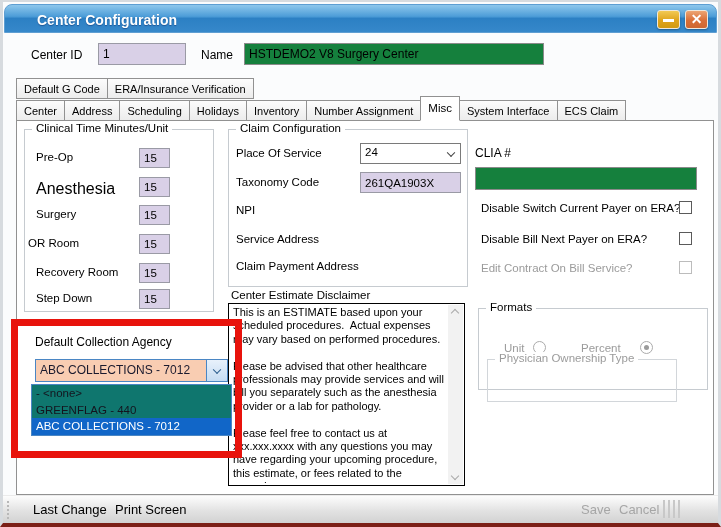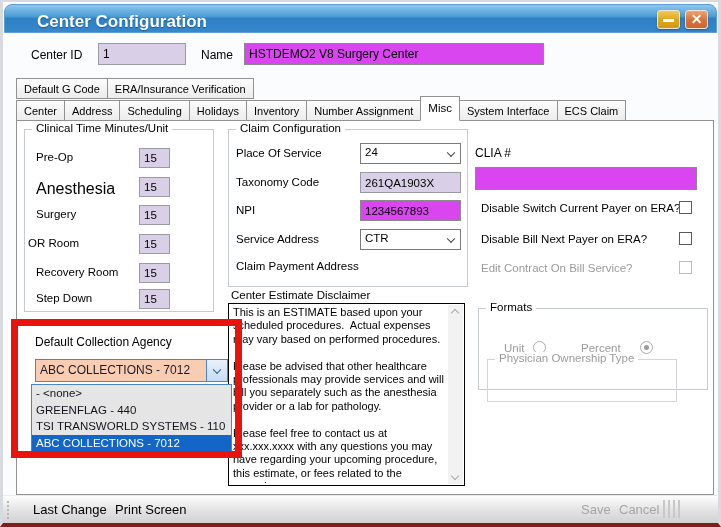--- a/index.html
+++ b/index.html
@@ -12,30 +12,30 @@
     border-top:2px solid #d7dbdf; border-bottom:4px solid #7c1f17;
   }
   
   .titlebar {
     position:absolute; left:1px; right:1px; top:2px; height:29px;
     border-radius:8px 8px 0 0;
     background:linear-gradient(#8ec7ec 0%, #4d9dd8 42%, #2c80c4 50%, #3688ca 100%);
     border:1px solid #5e9ed2;
   }
   .title-text { position:absolute; left:32px; top:7px; color:#fff; font-weight:bold;
-    font-size:17px; text-shadow:0 1px 1px rgba(0,20,80,.4); }
+    font-size:14px; text-shadow:0 1px 1px rgba(0,20,80,.4); }
   .tb-btn { position:absolute; top:5px; width:23px; height:19px; border:1px solid #f0e8dc;
     border-radius:3px; box-shadow:0 1px 2px rgba(0,0,0,.3); }
   .btn-min { right:36px; background:linear-gradient(#f2c954,#dfa41c 55%,#d29a12); }
   .btn-min .bar { position:absolute; left:5px; right:5px; top:8px; height:3px; background:#fff; }
   .btn-close { right:8px; background:linear-gradient(#eda573,#d96f38 55%,#cf6730);
     color:#fff; font-weight:bold; font-size:14px; line-height:17px; text-align:center; }
   
   .label { position:absolute; font-size:12px; white-space:nowrap; }
-  .tb { position:absolute; border:1px solid #8a8a8a; background:#d946ef; font-family:"Liberation Sans",sans-serif;
+  .tb { position:absolute; border:1px solid #8a8a8a; background:#15803d; font-family:"Liberation Sans",sans-serif;
     font-size:12px; padding:2px 4px; }
   .lavender { background:#d9d0e7; border-color:#9a9aa5; }
   
   .tabrow { position:absolute; display:flex; align-items:flex-end; }
   .tab { height:21px; line-height:20px; padding:0 7px; font-size:11px;
     background:linear-gradient(#fcfcfc,#ececec); border:1px solid #919191; margin-right:-1px;
     white-space:nowrap; }
   .tab.selected { background:#fff; height:25px; line-height:23px; border-bottom:1px solid #fff;
     position:relative; z-index:4; font-size:11.5px; }
   .page { position:absolute; left:13px; top:118px; width:698px; height:375px;
@@ -51,21 +51,21 @@
     border-right:1.6px solid #444; border-bottom:1.6px solid #444;
     transform:translateY(-72%) rotate(45deg); }
   
   .combo-open { position:absolute; left:32px; top:357px; width:193px; height:23px;
     border:1px solid #4a86c4; background:#f9cdb2; z-index:10; }
   .combo-open .text { position:absolute; left:4px; top:3px; font-size:12px; color:#1a1a2e; }
   .combo-open .dropbtn { position:absolute; right:0; top:0; bottom:0; width:21px;
     background:linear-gradient(#e8f1fb,#c6dcf2); border-left:1px solid #4a86c4; }
   .combo-open .dropbtn .chev { border-color:#2c5f8f; right:7px; }
   .droplist { position:absolute; left:28px; top:382px; width:201px; z-index:10;
-    background:#e5e5e5; border:1px solid #4a86c4; }
+    background:#0f766e; border:1px solid #4a86c4; }
   .droplist .item { height:16.5px; line-height:16.5px; padding-left:4px; font-size:11.5px;
     color:#14141e; white-space:nowrap; overflow:hidden; }
   .droplist .item.selected { background:#1166c8; color:#fff; }
   
   .cb { position:absolute; width:13px; height:13px; border:1px solid #5a5a5a; background:#fff; }
   .cb.disabled { border-color:#bcbcbc; }
   .radio { position:absolute; width:13px; height:13px; border:1px solid #ababab;
     border-radius:50%; background:#fff; }
   .radio.sel::after { content:""; display:block; width:5px; height:5px; border-radius:50%;
     background:#9b9b9b; margin:3px; }
@@ -149,41 +149,36 @@
   <span class="label" style="left:32px; top:333px; z-index:10;">Default Collection Agency</span>
   <div class="combo-open">
     <span class="text">ABC COLLECTIONS - 7012</span>
     <div class="dropbtn">
         <span class="chev"></span>
       </div>
   </div>
   <div class="droplist">
     <div class="item">- &lt;none&gt;</div>
     <div class="item">GREENFLAG - 440</div>
-    <div class="item">TSI TRANSWORLD SYSTEMS - 110</div>
     <div class="item selected">ABC COLLECTIONS - 7012</div>
   </div>
 
   <div class="annotation"></div>
 
   <div class="groupbox" style="left:225px; top:127px; width:240px; height:158px;">
     <span class="legend">Claim Configuration</span>
   </div>
   <span class="label" style="left:233px; top:145px; font-size:11.5px;">Place Of Service</span>
   <div class="combo" style="left:357px; top:141px; width:101px; height:21px;">
     <span>24</span><span class="chev"></span>
   </div>
   <span class="label" style="left:233px; top:174px; font-size:11.5px;">Taxonomy Code</span>
   <input class="tb lavender" style="left: 357px; top: 170px; width: 101px; height: 21px; font-size: 11.5px;" value="261QA1903X">
   <span class="label" style="left:233px; top:202px; font-size:11.5px;">NPI</span>
-  <input class="tb" style="left: 357px; top: 198px; width: 101px; height: 21px; font-size: 11.5px;" value="1234567893">
   <span class="label" style="left:233px; top:231px; font-size:11.5px;">Service Address</span>
-  <div class="combo" style="left:357px; top:227px; width:101px; height:21px;">
-    <span>CTR</span><span class="chev"></span>
-  </div>
   <span class="label" style="left:233px; top:258px; font-size:11.5px;">Claim Payment Address</span>
 
   <span class="label" style="left:472px; top:144px;">CLIA #</span>
   <input class="tb" style="left: 472px; top: 165px; width: 222px; height: 23px;" value="">
   <span class="label" style="left:478px; top:200px; font-size:11.5px;">Disable Switch Current Payer on ERA?</span>
   <span class="cb" style="left:676px; top:199px;"></span>
   <span class="label" style="left:478px; top:231px; font-size:11.5px;">Disable Bill Next Payer on ERA?</span>
   <span class="cb" style="left:676px; top:230px;"></span>
   <span class="label gray" style="left:478px; top:260px; font-size:11.5px;">Edit Contract On Bill Service?</span>
   <span class="cb disabled" style="left:676px; top:259px;"></span>

